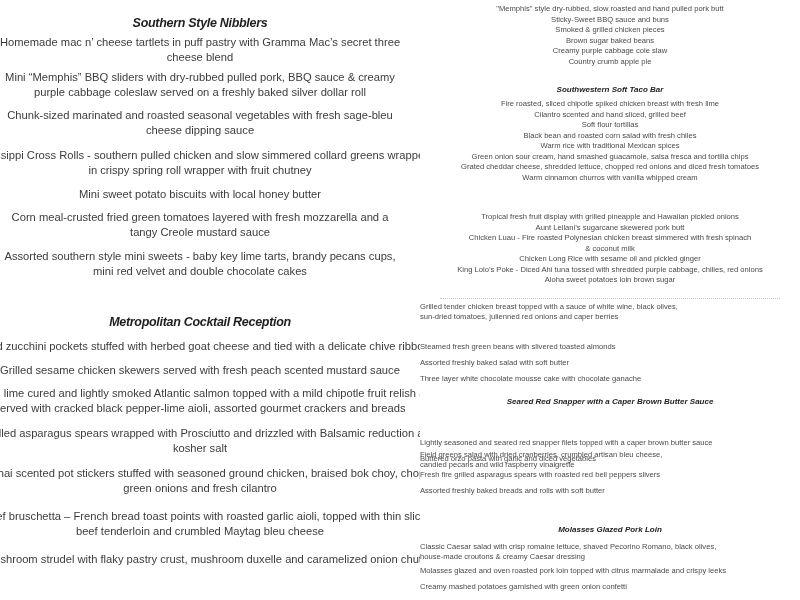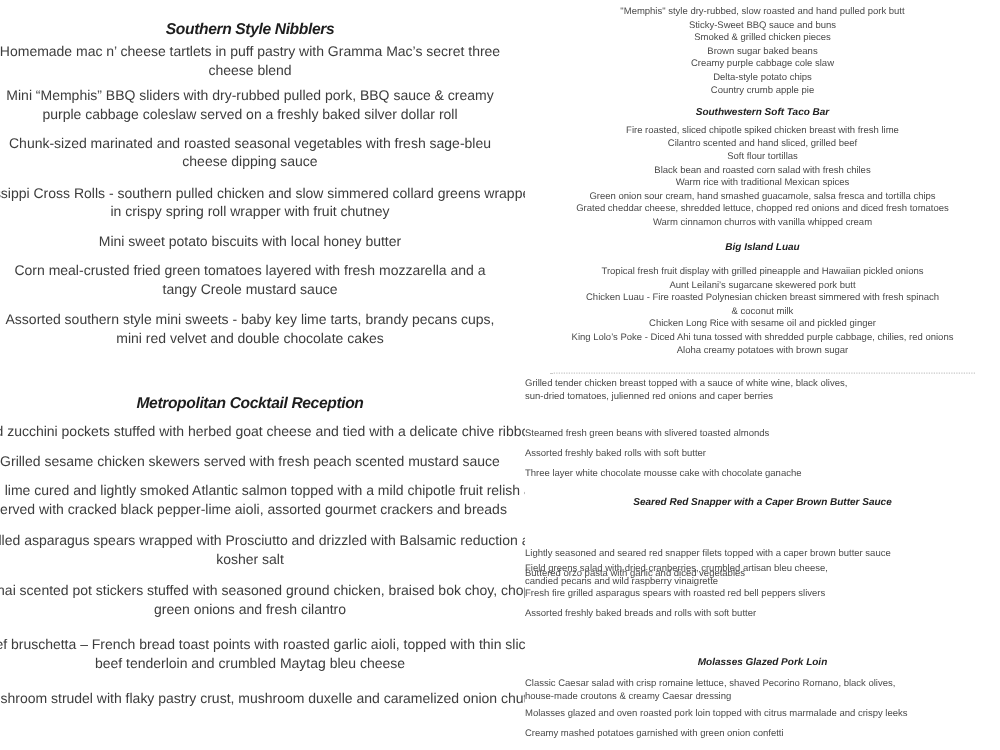--- a/index.html
+++ b/index.html
@@ -80,52 +80,50 @@
 </div>
 
 <div class="page page-right">
   <div class="right-inner" style="top:0;height:600px;">
     <div class="right-list" style="top:4px;">
       <div>"Memphis" style dry-rubbed, slow roasted and hand pulled pork butt</div>
       <div>Sticky-Sweet BBQ sauce and buns</div>
       <div>Smoked &amp; grilled chicken pieces</div>
       <div>Brown sugar baked beans</div>
       <div>Creamy purple cabbage cole slaw</div>
-      <div>Delta-style potato chips</div>
       <div>Country crumb apple pie</div>
     </div>
 
     <div class="right-title" style="top:85px;">Southwestern Soft Taco Bar</div>
     <div class="right-list" style="top:99px;">
       <div>Fire roasted, sliced chipotle spiked chicken breast with fresh lime</div>
       <div>Cilantro scented and hand sliced, grilled beef</div>
       <div>Soft flour tortillas</div>
       <div>Black bean and roasted corn salad with fresh chiles</div>
       <div>Warm rice with traditional Mexican spices</div>
       <div>Green onion sour cream, hand smashed guacamole, salsa fresca and tortilla chips</div>
       <div>Grated cheddar cheese, shredded lettuce, chopped red onions and diced fresh tomatoes</div>
       <div>Warm cinnamon churros with vanilla whipped cream</div>
     </div>
 
-    <div class="right-title" style="top:193px;">Big Island Luau</div>
     <div class="right-list" style="top:212px;">
       <div>Tropical fresh fruit display with grilled pineapple and Hawaiian pickled onions</div>
       <div>Aunt Leilani’s sugarcane skewered pork butt</div>
       <div>Chicken Luau - Fire roasted Polynesian chicken breast simmered with fresh spinach</div>
       <div>&amp; coconut milk</div>
       <div>Chicken Long Rice with sesame oil and pickled ginger</div>
       <div>King Lolo’s Poke - Diced Ahi tuna tossed with shredded purple cabbage, chilies, red onions</div>
-      <div>Aloha creamy potatoes with brown sugar</div>
+      <div>Aloha sweet potatoes loin brown sugar</div>
     </div>
     <div class="ghost-line" style="top:298px;"></div>
 
     <div class="right-line" style="top:302px;">Grilled tender chicken breast topped with a sauce of white wine, black olives,
 sun-dried tomatoes, julienned red onions and caper berries</div>
     <div class="right-line" style="top:342px;">Steamed fresh green beans with slivered toasted almonds</div>
-    <div class="right-line" style="top:358px;">Assorted freshly baked rolls with soft butter</div>
+    <div class="right-line" style="top:358px;">Assorted freshly baked salad with soft butter</div>
     <div class="right-line" style="top:374px;">Three layer white chocolate mousse cake with chocolate ganache</div>
 
     <div class="right-title" style="top:397px;">Seared Red Snapper with a Caper Brown Butter Sauce</div>
     <div class="right-line" style="top:414px;margin-top:36px;">Field greens salad with dried cranberries, crumbled artisan bleu cheese,
 candied pecans and wild raspberry vinaigrette</div>
     <div class="right-line" style="top:454px;">Buttered orzo pasta with garlic and diced vegetables</div>
     <div class="right-line" style="top:438px;">Lightly seasoned and seared red snapper filets topped with a caper brown butter sauce</div>
     <div class="right-line" style="top:470px;">Fresh fire grilled asparagus spears with roasted red bell peppers slivers</div>
     <div class="right-line" style="top:486px;">Assorted freshly baked breads and rolls with soft butter</div>
 

